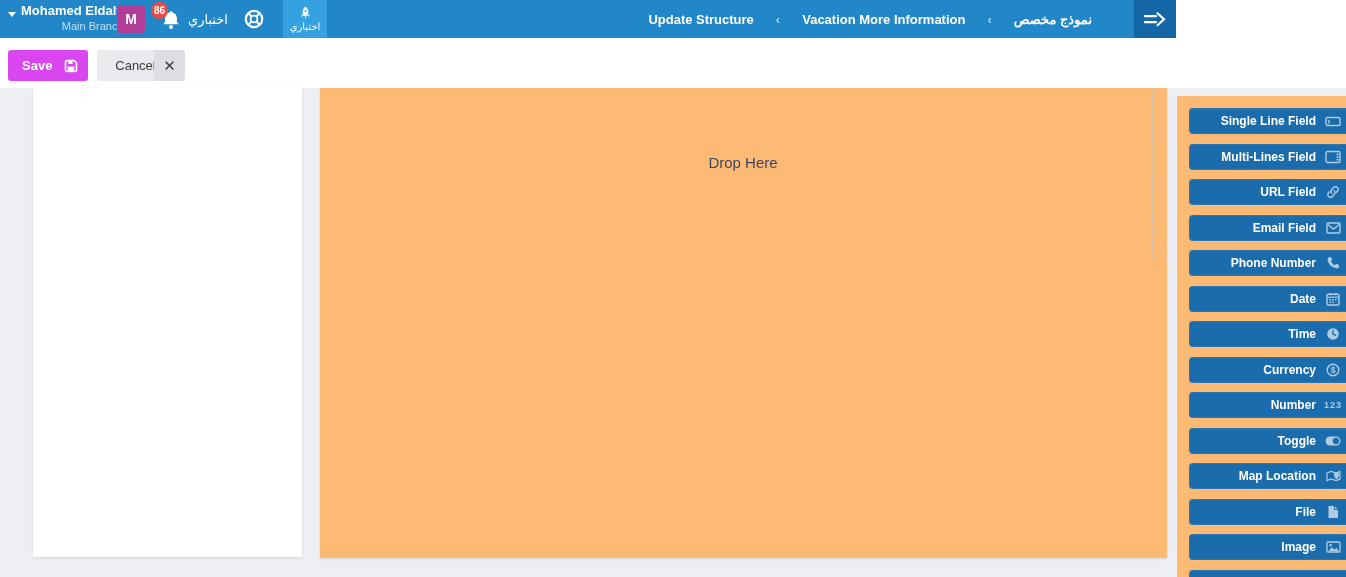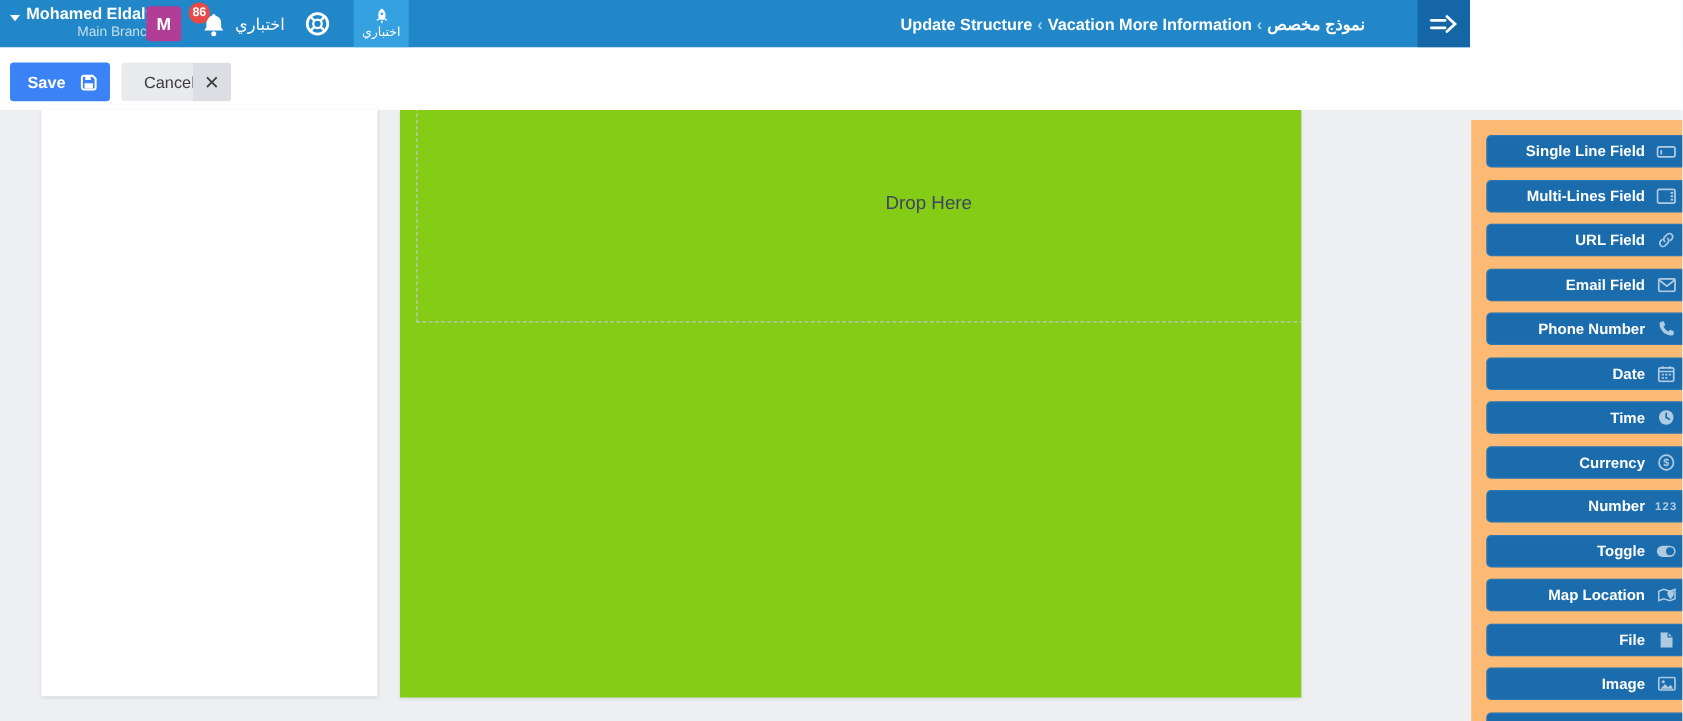--- a/index.html
+++ b/index.html
@@ -14,38 +14,38 @@
   .user-name { font-size:13px; font-weight:bold; line-height:16px; white-space:nowrap; }
   .user-branch { font-size:11px; color:rgba(255,255,255,.72); line-height:14px; }
   .avatar { position:absolute; left:117px; top:5px; width:28px; height:28px; background:#b13d97; border-radius:3px; color:#fff; font-size:14px; font-weight:bold; display:flex; align-items:center; justify-content:center; cursor:pointer; }
   .bell-wrap { position:absolute; left:153px; top:2px; width:34px; height:34px; cursor:pointer; }
   .bell-wrap svg { position:absolute; left:8px; top:7px; }
   .badge { position:absolute; left:-2px; top:0; min-width:17px; height:17px; background:#e84b47; border-radius:50%; color:#fff; font-size:10px; font-weight:bold; display:flex; align-items:center; justify-content:center; padding:0 2px; }
   .help-label { position:absolute; left:188px; top:0; height:38px; display:flex; align-items:center; color:#fff; font-size:13px; cursor:pointer; direction:rtl; }
   .lifebuoy { position:absolute; left:243px; top:8px; cursor:pointer; }
   .beta-tab { position:absolute; left:283px; top:0; width:44px; height:38px; background:#35a1e1; display:flex; flex-direction:column; align-items:center; justify-content:center; gap:1px; cursor:pointer;text-align:center; }
   .beta-tab .beta-label { color:#fff; font-size:10px; line-height:11px; direction:rtl; }
-  .breadcrumb { position:absolute; right:84px; top:0; height:38px; display:flex; align-items:center; gap:4px; color:#fff; font-size:13px; font-weight:bold; }
+  .breadcrumb { position:absolute; right:84px; top:0; height:38px; display:flex; align-items:center; gap:22px; color:#fff; font-size:13px; font-weight:bold; }
   .crumb { cursor:pointer; white-space:nowrap; }
   .crumb.rtl { direction:rtl; }
   .crumb-sep { color:#a9d4f1; font-size:13px; }
   .menu-box { position:absolute; left:1134px; top:0; width:42px; height:38px; background:#1566a6; display:flex; align-items:center; justify-content:center; cursor:pointer; }
 
   
   .toolbar { position:absolute; left:0; top:38px; width:1346px; height:50px; background:#ffffff; }
-  .save-btn { position:absolute; left:8px; top:12px; width:80px; height:31px; background:#3b82f6; border:none; border-radius:3px; color:#fff; display:flex; align-items:center; justify-content:space-between; padding:0 9px 0 14px; cursor:pointer; }
+  .save-btn { position:absolute; left:8px; top:12px; width:80px; height:31px; background:#d946ef; border:none; border-radius:3px; color:#fff; display:flex; align-items:center; justify-content:space-between; padding:0 9px 0 14px; cursor:pointer; }
   .save-btn span { font-size:13px; font-weight:bold; }
   .cancel-group { position:absolute; left:97px; top:12px; height:31px; display:flex; border-radius:3px; overflow:hidden; }
   .cancel-btn { width:57px; height:31px; background:#e9eaee; border:none; color:#3b3b3b; font-size:13px; display:flex; align-items:center; justify-content:center; cursor:pointer; font-family:inherit;padding-left:20px; }
   .close-btn { width:31px; height:31px; background:#dddee3; border:none; color:#3b3b3b; font-size:15px; display:flex; align-items:center; justify-content:center; cursor:pointer; font-family:inherit; }
 
   
   .content-bg { position:absolute; left:0; top:88px; width:1346px; height:489px; background:#edeff3; }
   .left-panel { position:absolute; left:33px; top:88px; width:269px; height:469px; background:#fff; box-shadow:0 1px 3px rgba(0,0,0,.10); }
-  .main-panel { position:absolute; left:320px; top:88px; width:721px; height:470px; background:#84cc16; box-shadow:0 1px 3px rgba(0,0,0,.10); overflow:hidden; }
+  .main-panel { position:absolute; left:320px; top:88px; width:847px; height:470px; background:#fdba74; box-shadow:0 1px 3px rgba(0,0,0,.10); overflow:hidden; }
   .drop-zone { position:absolute; left:13px; top:-22px; width:820px; height:192px; border:1px dashed #c5c8ce; display:flex; align-items:center; justify-content:center; }
   .drop-text { color:#3f4660; font-size:15px; }
 
   
   .sidebar { position:absolute; left:1177px; top:96px; width:169px; height:481px; background:#fdba74; overflow:hidden; }
   .side-list { position:absolute; left:12px; top:12px; display:flex; flex-direction:column; gap:9.5px; }
   .side-btn { width:180px; height:26px; background:#1b6cad; border:none; border-radius:4px; display:flex; align-items:center; justify-content:flex-end; padding-right:28px; cursor:grab; box-shadow:inset 0 0 0 1px rgba(255,255,255,.08); }
   .side-btn .lbl { color:#fff; font-size:12px; font-weight:bold; margin-right:9px; white-space:nowrap; }
   .side-btn .ficon { width:16px; height:15px; opacity:.65; flex:0 0 auto; display:flex; align-items:center; justify-content:center; }
   .num-icon { color:#fff; font-size:9px; font-weight:bold; letter-spacing:1px; }

